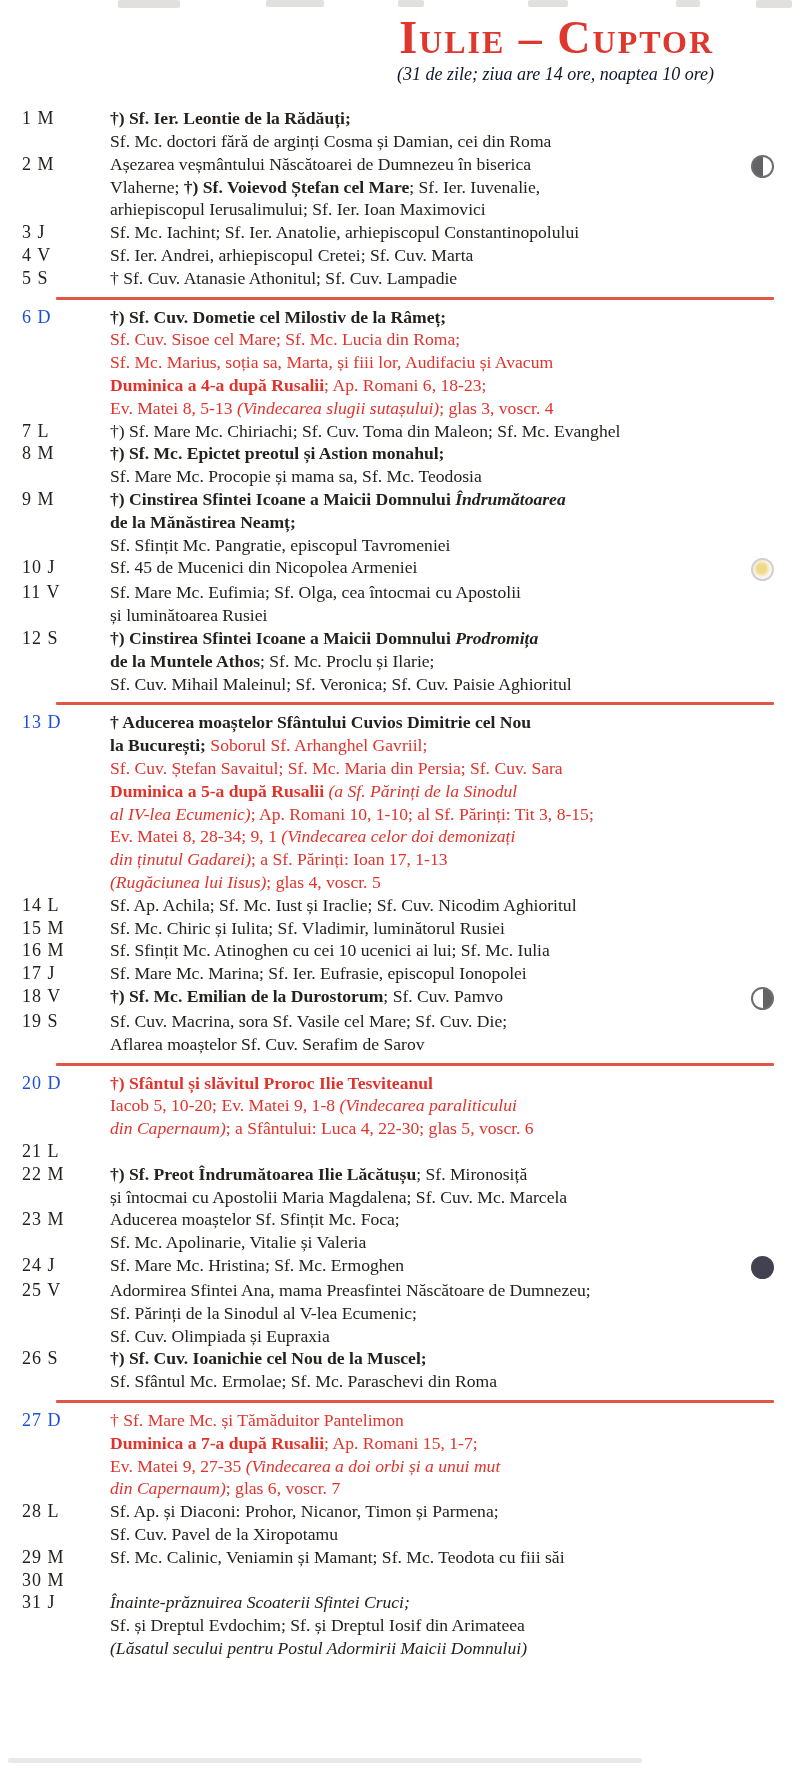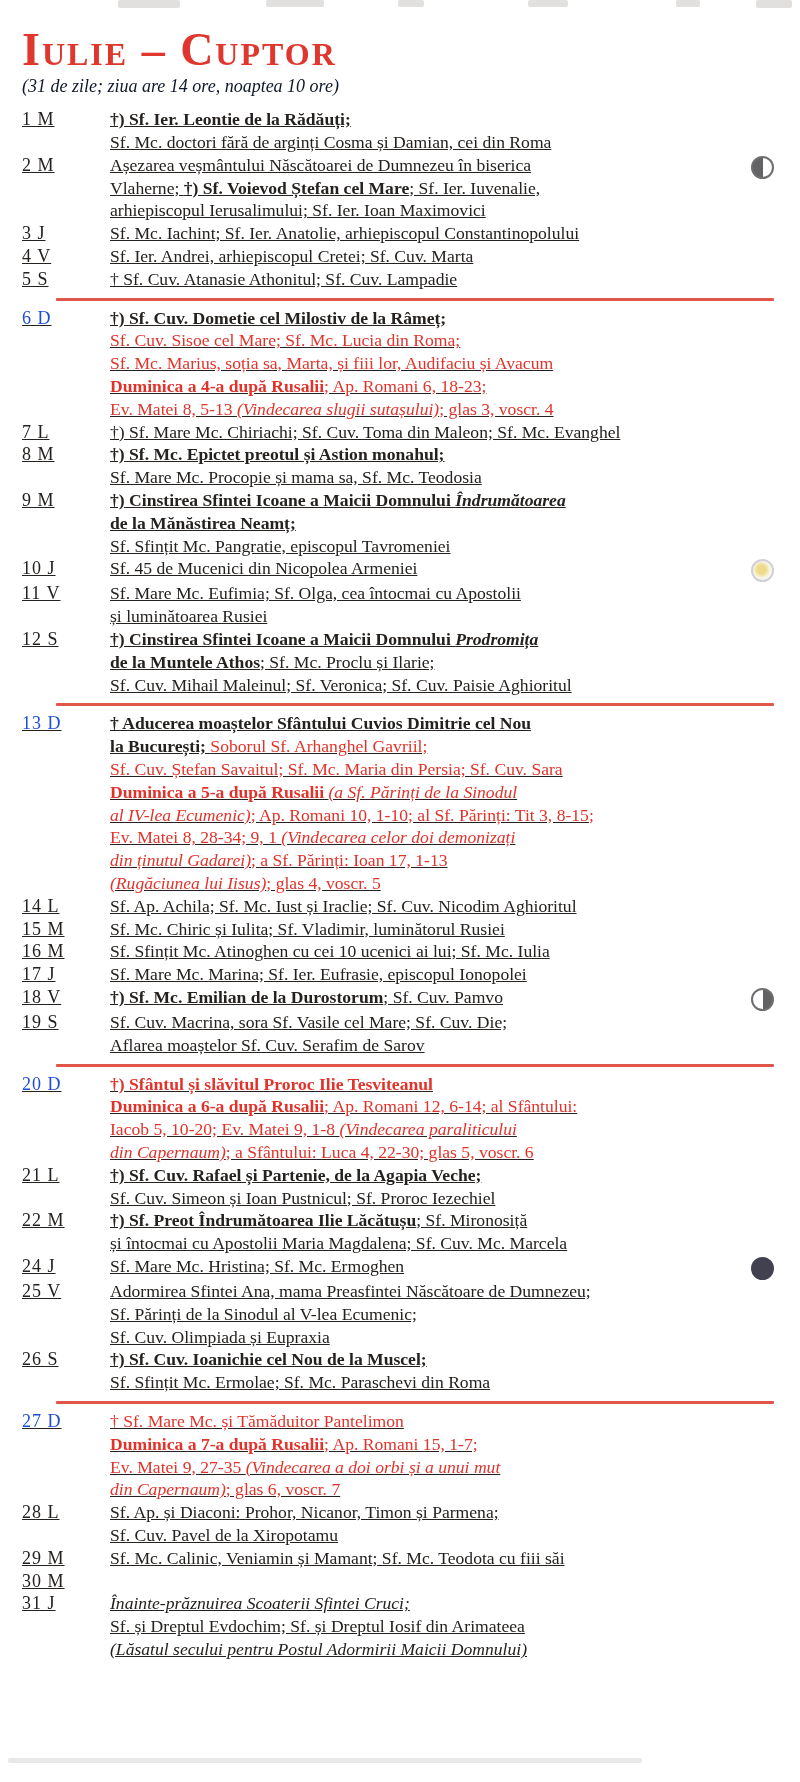--- a/index.html
+++ b/index.html
@@ -5,30 +5,30 @@
   html,body{margin:0;padding:0;background:#ffffff;}
   body{
     width:800px;height:1782px;position:relative;overflow:hidden;
     font-family:"Liberation Serif","DejaVu Serif",serif;
     color:#24211e;
   }
   
   .artifact{position:absolute;background:#c8c6c2;opacity:.55;border-radius:2px;}
   .page{position:relative;padding:14px 26px 0 22px;}
 
-  .masthead{text-align:left;padding-right:60px;margin-top:12px;}
+  .masthead{text-align:right;padding-right:60px;}
   .title{
     font-size:46px;font-weight:700;letter-spacing:2px;
     font-variant:small-caps;color:#df362d;line-height:1.05;
   }
   .subtitle{
     font-size:18px;font-style:italic;color:#0f172a;margin-top:2px;
   }
 
-  .entries{margin-top:11px;text-decoration:underline;}
+  .entries{margin-top:22px;}
   .entry{display:grid;grid-template-columns:88px 1fr 44px;align-items:start;}
   .day{
     font-size:18px;line-height:22.8px;white-space:pre;color:#24211e;
     letter-spacing:1px;
   }
   .day.red{color:#1d4ed8;}
   .lines{min-width:0;}
   .line{font-size:17.6px;line-height:22.8px;white-space:nowrap;}
   .s-b{font-weight:700;text-align:right;}
   .s-i{font-style:italic;}
@@ -224,39 +224,42 @@
           <div class="line"><span class="s-r c-k">Sf. Cuv. Macrina, sora Sf. Vasile cel Mare; Sf. Cuv. Die;</span></div>
           <div class="line"><span class="s-r c-k">Aflarea moaștelor Sf. Cuv. Serafim de Sarov</span></div>
         </div>
         <div class="iconcol"></div>
       </div>
       <div class="separator"></div>
       <div class="entry">
         <div class="day red">20 D</div>
         <div class="lines">
           <div class="line"><span class="s-b c-r">†) Sfântul și slăvitul Proroc Ilie Tesviteanul</span></div>
-          <div class="line"><span class="s-b c-r">Duminica a 6-a după Rusalii</span><span class="s-r c-r">; Ap. Romani 12, 6-14; al Sfântului:</span></div>
           <div class="line"><span class="s-r c-r">Iacob 5, 10-20; Ev. Matei 9, 1-8 </span><span class="s-i c-r">(Vindecarea paraliticului</span></div>
           <div class="line"><span class="s-i c-r">din Capernaum)</span><span class="s-r c-r">; a Sfântului: Luca 4, 22-30; glas 5, voscr. 6</span></div>
         </div>
         <div class="iconcol"></div>
       </div>
       <div class="entry">
         <div class="day">21 L</div>
-        <div class="lines">
-          <div class="line"><span class="s-b c-k">†) Sf. Cuv. Rafael și Partenie, de la Agapia Veche;</span></div>
-          <div class="line"><span class="s-r c-k">Sf. Cuv. Simeon și Ioan Pustnicul; Sf. Proroc Iezechiel</span></div>
-        </div>
         <div class="iconcol"></div>
       </div>
       <div class="entry">
         <div class="day">22 M</div>
         <div class="lines">
           <div class="line"><span class="s-b c-k">†) Sf. Preot Îndrumătoarea Ilie Lăcătușu</span><span class="s-r c-k">; Sf. Mironosiță</span></div>
           <div class="line"><span class="s-r c-k">și întocmai cu Apostolii Maria Magdalena; Sf. Cuv. Mc. Marcela</span></div>
+        </div>
+        <div class="iconcol"></div>
+      </div>
+      <div class="entry">
+        <div class="day">23 M</div>
+        <div class="lines">
+          <div class="line"><span class="s-r c-k">Aducerea moaștelor Sf. Sfințit Mc. Foca;</span></div>
+          <div class="line"><span class="s-r c-k">Sf. Mc. Apolinarie, Vitalie și Valeria</span></div>
         </div>
         <div class="iconcol"></div>
       </div>
       <div class="entry">
         <div class="day">24 J</div>
         <div class="lines">
           <div class="line"><span class="s-r c-k">Sf. Mare Mc. Hristina; Sf. Mc. Ermoghen</span></div>
         </div>
         <div class="iconcol">
           <span class="moon new"></span>
@@ -268,21 +271,21 @@
           <div class="line"><span class="s-r c-k">Adormirea Sfintei Ana, mama Preasfintei Născătoare de Dumnezeu;</span></div>
           <div class="line"><span class="s-r c-k">Sf. Părinți de la Sinodul al V-lea Ecumenic;</span></div>
           <div class="line"><span class="s-r c-k">Sf. Cuv. Olimpiada și Eupraxia</span></div>
         </div>
         <div class="iconcol"></div>
       </div>
       <div class="entry">
         <div class="day">26 S</div>
         <div class="lines">
           <div class="line"><span class="s-b c-k">†) Sf. Cuv. Ioanichie cel Nou de la Muscel;</span></div>
-          <div class="line"><span class="s-r c-k">Sf. Sfințit Mc. Ermolae; Sf. Mc. Paraschevi din Roma</span></div>
+          <div class="line"><span class="s-r c-k">Sf. Sfântul Mc. Ermolae; Sf. Mc. Paraschevi din Roma</span></div>
         </div>
         <div class="iconcol"></div>
       </div>
       <div class="separator"></div>
       <div class="entry">
         <div class="day red">27 D</div>
         <div class="lines">
           <div class="line"><span class="s-r c-r">† Sf. Mare Mc. și Tămăduitor Pantelimon</span></div>
           <div class="line"><span class="s-b c-r">Duminica a 7-a după Rusalii</span><span class="s-r c-r">; Ap. Romani 15, 1-7;</span></div>
           <div class="line"><span class="s-r c-r">Ev. Matei 9, 27-35 </span><span class="s-i c-r">(Vindecarea a doi orbi și a unui mut</span></div>

